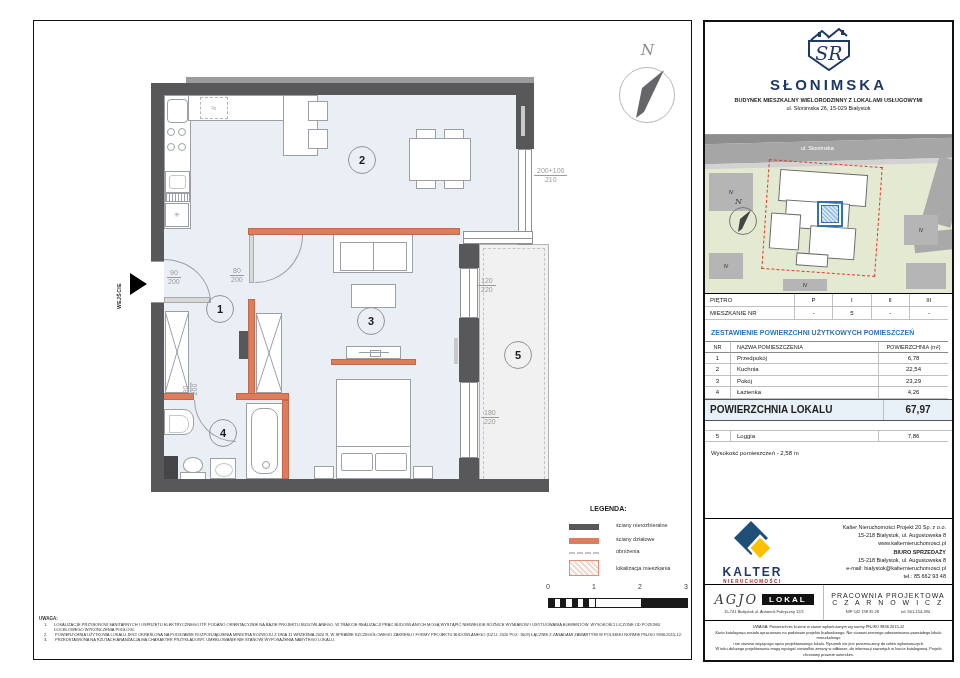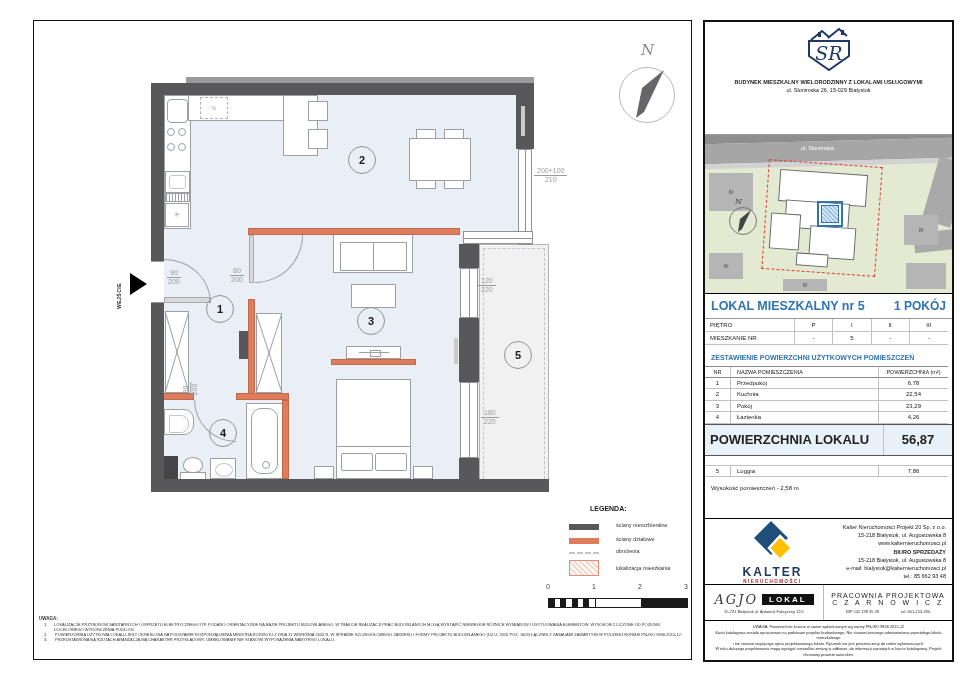--- a/index.html
+++ b/index.html
@@ -45,26 +45,26 @@
   .ftable{display:grid;grid-template-columns:90px 38.25px 38.25px 38.25px 38.25px;font-size:6px;color:#222;}
   .ftable div{border-bottom:1px solid #c0c0c0;border-right:1px solid #c0c0c0;height:13px;display:flex;align-items:center;justify-content:center;box-sizing:border-box;}
   .ftable .lab{justify-content:flex-start;padding-left:5px;}
   .ftable div:nth-child(5n){border-right:none;}
   .a-heading{font-size:7px;font-weight:bold;color:#2e74b5;padding:9px 0 5px 6px;}
   .atable{display:grid;grid-template-columns:26px 148px 69px;font-size:6px;color:#222;}
   .atable div{border-bottom:1px solid #c0c0c0;border-right:1px solid #c0c0c0;height:11.5px;display:flex;align-items:center;justify-content:center;box-sizing:border-box;}
   .atable div:nth-child(3n){border-right:none;}
   .atable .hd{border-top:1px solid #8a8a8a;border-bottom:1px solid #8a8a8a;font-size:5.5px;}
   .atable .nm{justify-content:flex-start;padding-left:6px;}
-  .tot{display:flex;height:32px;background:#e8f0f8;border-top:1px solid #555;border-bottom:1px solid #555;font-size:13px;font-weight:bold;color:#222;box-sizing:border-box;}
+  .tot{display:flex;height:22px;background:#e8f0f8;border-top:1px solid #555;border-bottom:1px solid #555;font-size:10px;font-weight:bold;color:#222;box-sizing:border-box;}
   .tot .tl{flex:1;display:flex;align-items:center;padding-left:5px;}
   .tot .tv{width:69px;display:flex;align-items:center;justify-content:center;border-left:1px solid #c0c0c0;box-sizing:border-box;}
   .sp-row{height:9px;border-bottom:1px solid #c0c0c0;}
   .h-note{font-size:6px;color:#222;padding:8px 0 0 6px;}
-  .p-dev{border-top:1px solid #000;height:66px;display:flex;align-items:center;box-sizing:border-box;padding-left:20px;}
+  .p-dev{border-top:1px solid #000;height:66px;display:flex;align-items:center;box-sizing:border-box;}
   .dev-left{width:95px;text-align:center;}
   .dev-name{font-size:12px;font-weight:bold;color:#1f3864;letter-spacing:2px;margin-top:1px;}
   .dev-sub{font-size:4.5px;font-weight:bold;color:#b01c1c;letter-spacing:1.5px;}
   .dev-right{flex:1;text-align:right;padding-right:6px;font-size:5.5px;color:#222;line-height:1.5;}
   .dev-right .b{font-weight:bold;}
   .p-arch{border-top:1px solid #000;height:36px;display:flex;box-sizing:border-box;text-align:center;}
   .arch-left{width:118px;border-right:1px solid #bbb;display:flex;flex-direction:column;align-items:center;justify-content:center;}
   .agjo{font-family:"DejaVu Serif",serif;font-style:italic;font-size:13px;color:#3a3a3a;letter-spacing:2px;display:flex;align-items:center;gap:4px;}
   .archtag{font-family:"Liberation Sans",sans-serif;font-style:normal;background:#111;color:#fff;font-weight:bold;font-size:8px;letter-spacing:2px;padding:1px 7px;}
   .arch-addr{font-size:4px;color:#333;margin-top:2px;}
@@ -293,20 +293,21 @@
 
     <div class="p-header">
       <svg width="66" height="44" viewBox="0 0 66 44">
         <path d="M15 13 L26 4 L33 10" stroke="#1f3864" stroke-width="2" fill="none"></path>
         <path d="M32 11 L43 2 L51 9" stroke="#1f3864" stroke-width="2" fill="none"></path>
         <rect x="22" y="5" width="3" height="5" fill="#1f3864"></rect>
           <rect x="45" y="3" width="3" height="5" fill="#1f3864"></rect>
         <path d="M13 14 H53 V29 Q33 43 33 43 Q13 29 13 29 Z" fill="none" stroke="#1f3864" stroke-width="2"></path>
         <text x="33" y="33" text-anchor="middle" font-family="DejaVu Serif" font-style="italic" font-size="19" fill="#1f3864">SR</text>
       </svg>
+      <div class="brand-name">SŁONIMSKA</div>
       <div class="brand-desc">BUDYNEK MIESZKALNY WIELORODZINNY Z LOKALAMI USŁUGOWYMI</div>
       <div class="brand-addr">ul. Słonimska 26, 15-029 Białystok</div>
     </div>
 
     <div class="p-site">
       <div class="abs" style="left:-6px;top:-4px;width:260px;height:10px;background:#8e8e8e;transform:rotate(-1.5deg);"></div>
       <div class="abs" style="left:-6px;top:6px;width:260px;height:20px;background:#a6a6a6;transform:rotate(-1.5deg);"></div>
       <div class="abs" style="left:-6px;top:26px;width:260px;height:5px;background:#d2d2d2;transform:rotate(-1.5deg);"></div>
       <div class="abs" style="left:96px;top:10px;font-size:5.5px;color:#fff;">ul. Słonimska</div>
       <div class="abs" style="right:-8px;top:24px;width:30px;height:66px;background:#a9a9a9;transform:rotate(16deg);"></div>
@@ -336,24 +337,20 @@
         <div style="position:absolute;left:2px;top:2px;right:2px;bottom:2px;background:repeating-linear-gradient(45deg,#9dc3e6 0 1.5px,#dbe9f6 1.5px 3px);border:1px solid #2e74b5;"></div>
       </div>
       <div class="abs" style="left:30px;top:62px;font-family:'DejaVu Serif',serif;font-style:italic;font-size:8px;color:#444;">N</div>
       <div class="abs" style="left:24px;top:72px;width:26px;height:26px;border:1px solid #777;border-radius:50%;">
         <svg width="26" height="26" viewBox="0 0 26 26">
             <polygon points="8,24 12,21 21,2 10,11" fill="#444"></polygon>
           </svg>
       </div>
     </div>
 
-    <div class="p-unit">
-      <span class="l">LOKAL MIESZKALNY  nr 5</span>
-      <span class="r">1 POKÓJ</span>
-    </div>
 
     <div class="ftable">
       <div class="lab">PIĘTRO</div>
       <div>P</div>
       <div>I</div>
       <div>II</div>
       <div>III</div>
       <div class="lab">MIESZKANIE NR</div>
       <div>-</div>
       <div>5</div>
@@ -375,21 +372,21 @@
       <div>22,54</div>
       <div>3</div>
       <div class="nm">Pokój</div>
       <div>23,29</div>
       <div>4</div>
       <div class="nm">Łazienka</div>
       <div>4,26</div>
     </div>
     <div class="tot">
       <span class="tl">POWIERZCHNIA LOKALU</span>
-      <span class="tv">56,87</span>
+      <span class="tv">67,97</span>
     </div>
     <div class="sp-row"></div>
     <div class="atable">
       <div>5</div>
       <div class="nm">Loggia</div>
       <div>7,86</div>
     </div>
     <div class="h-note">Wysokość pomieszczeń - 2,58 m</div>
 
     <div class="spacer"></div>

